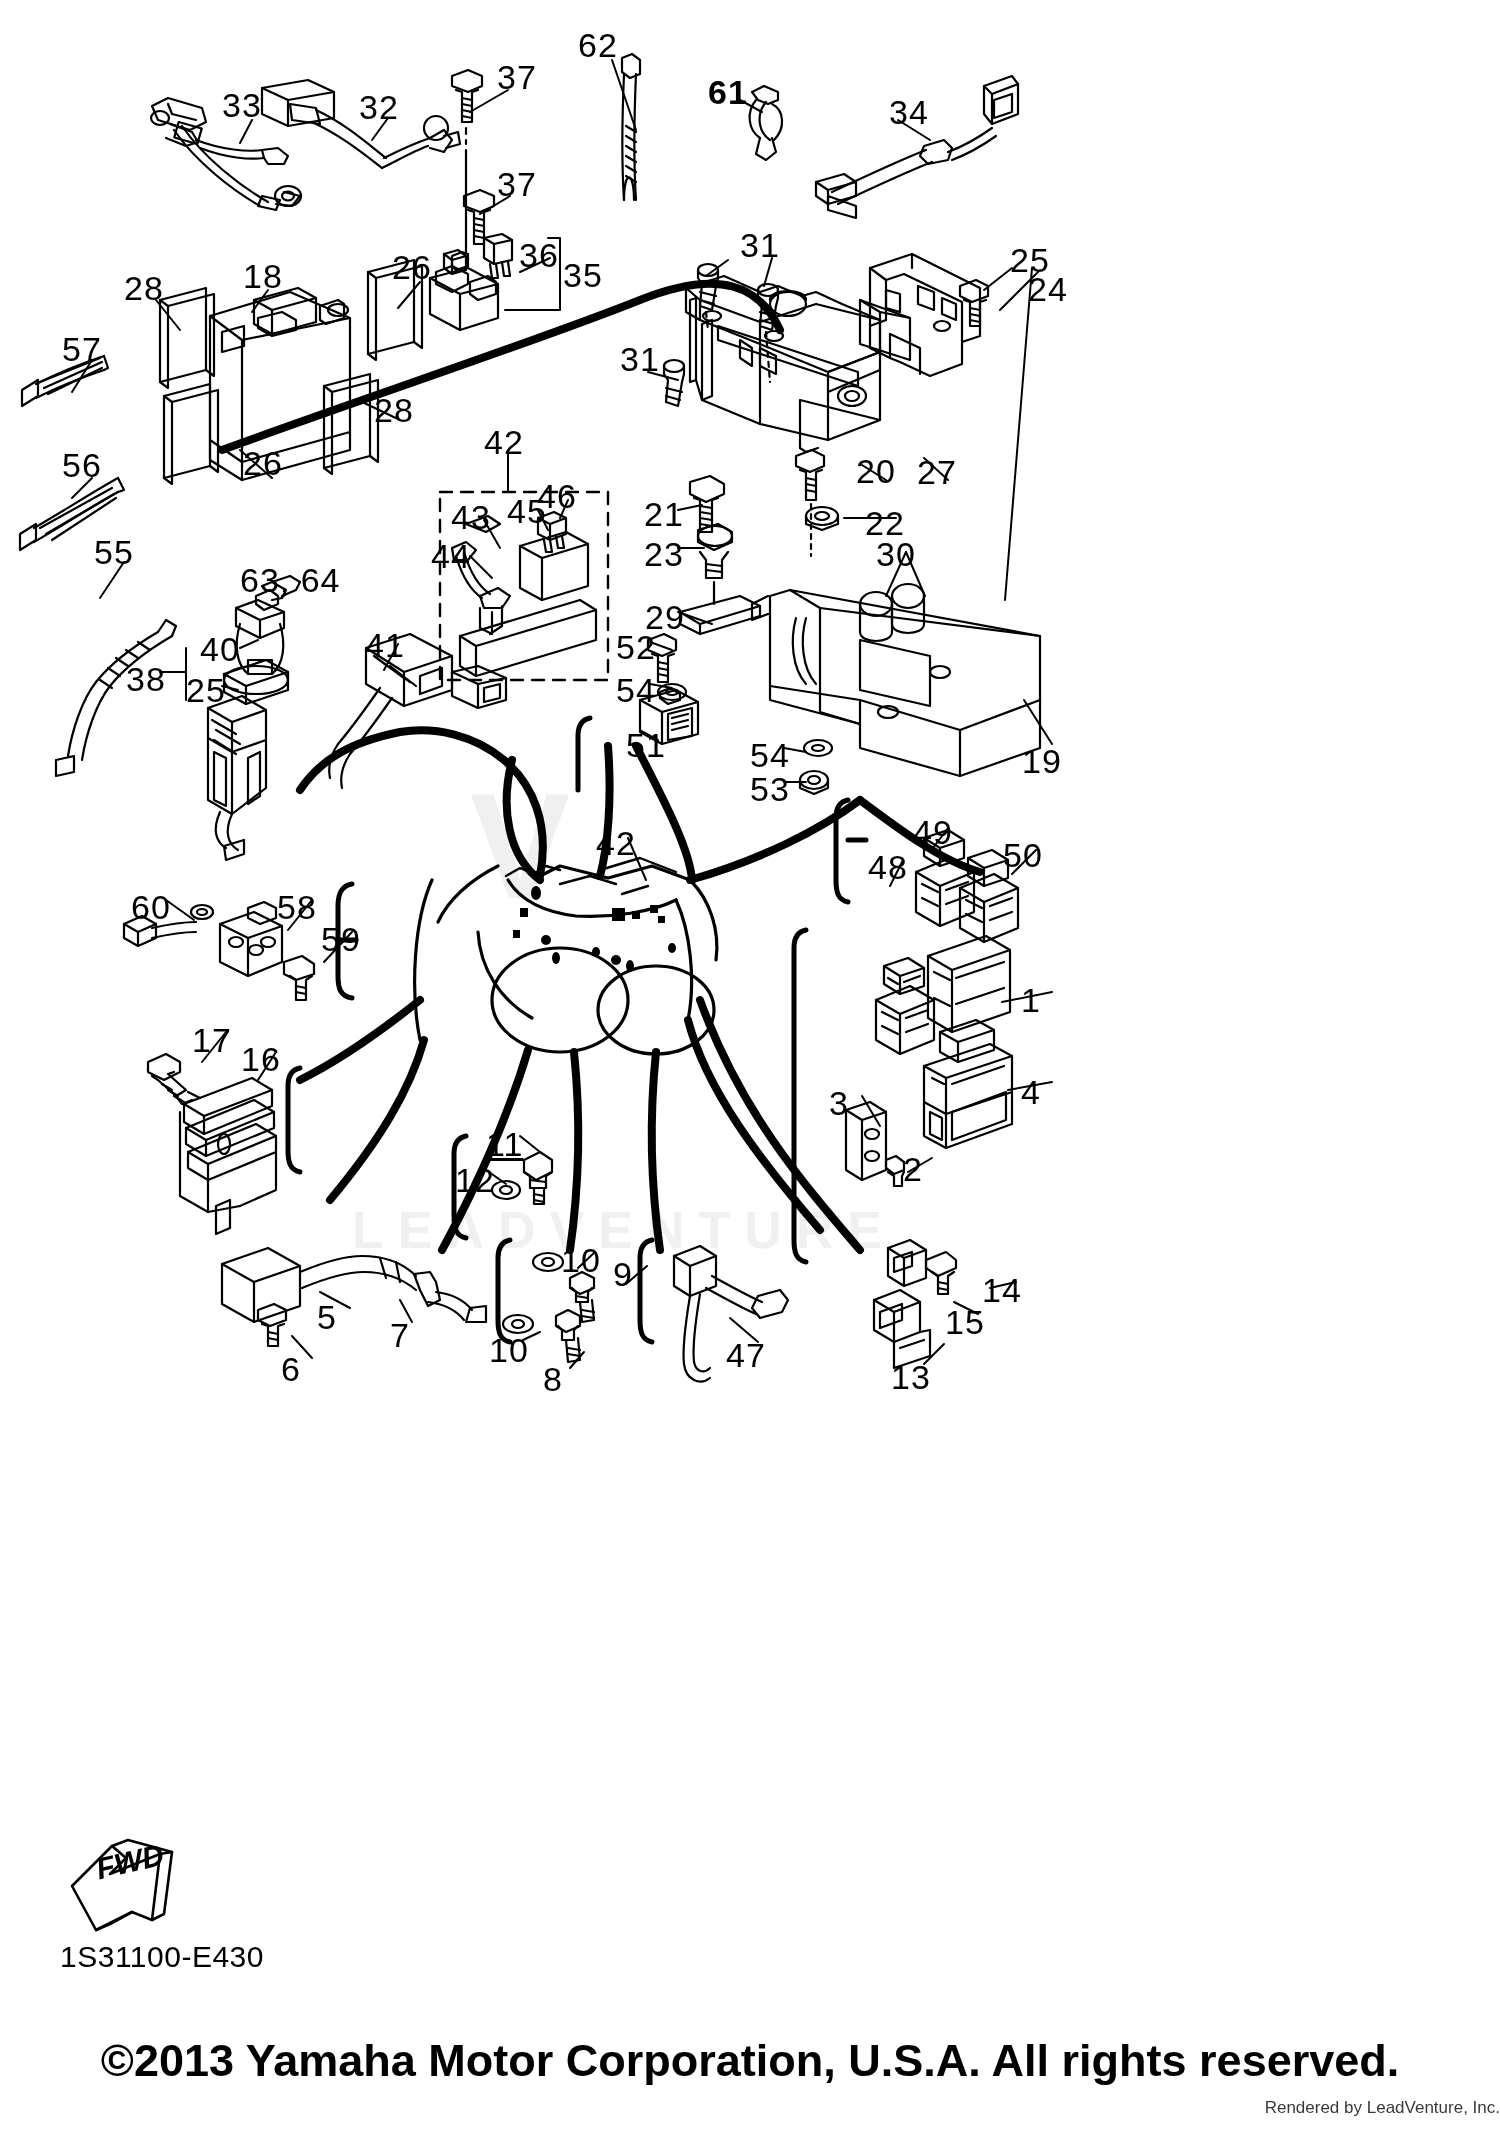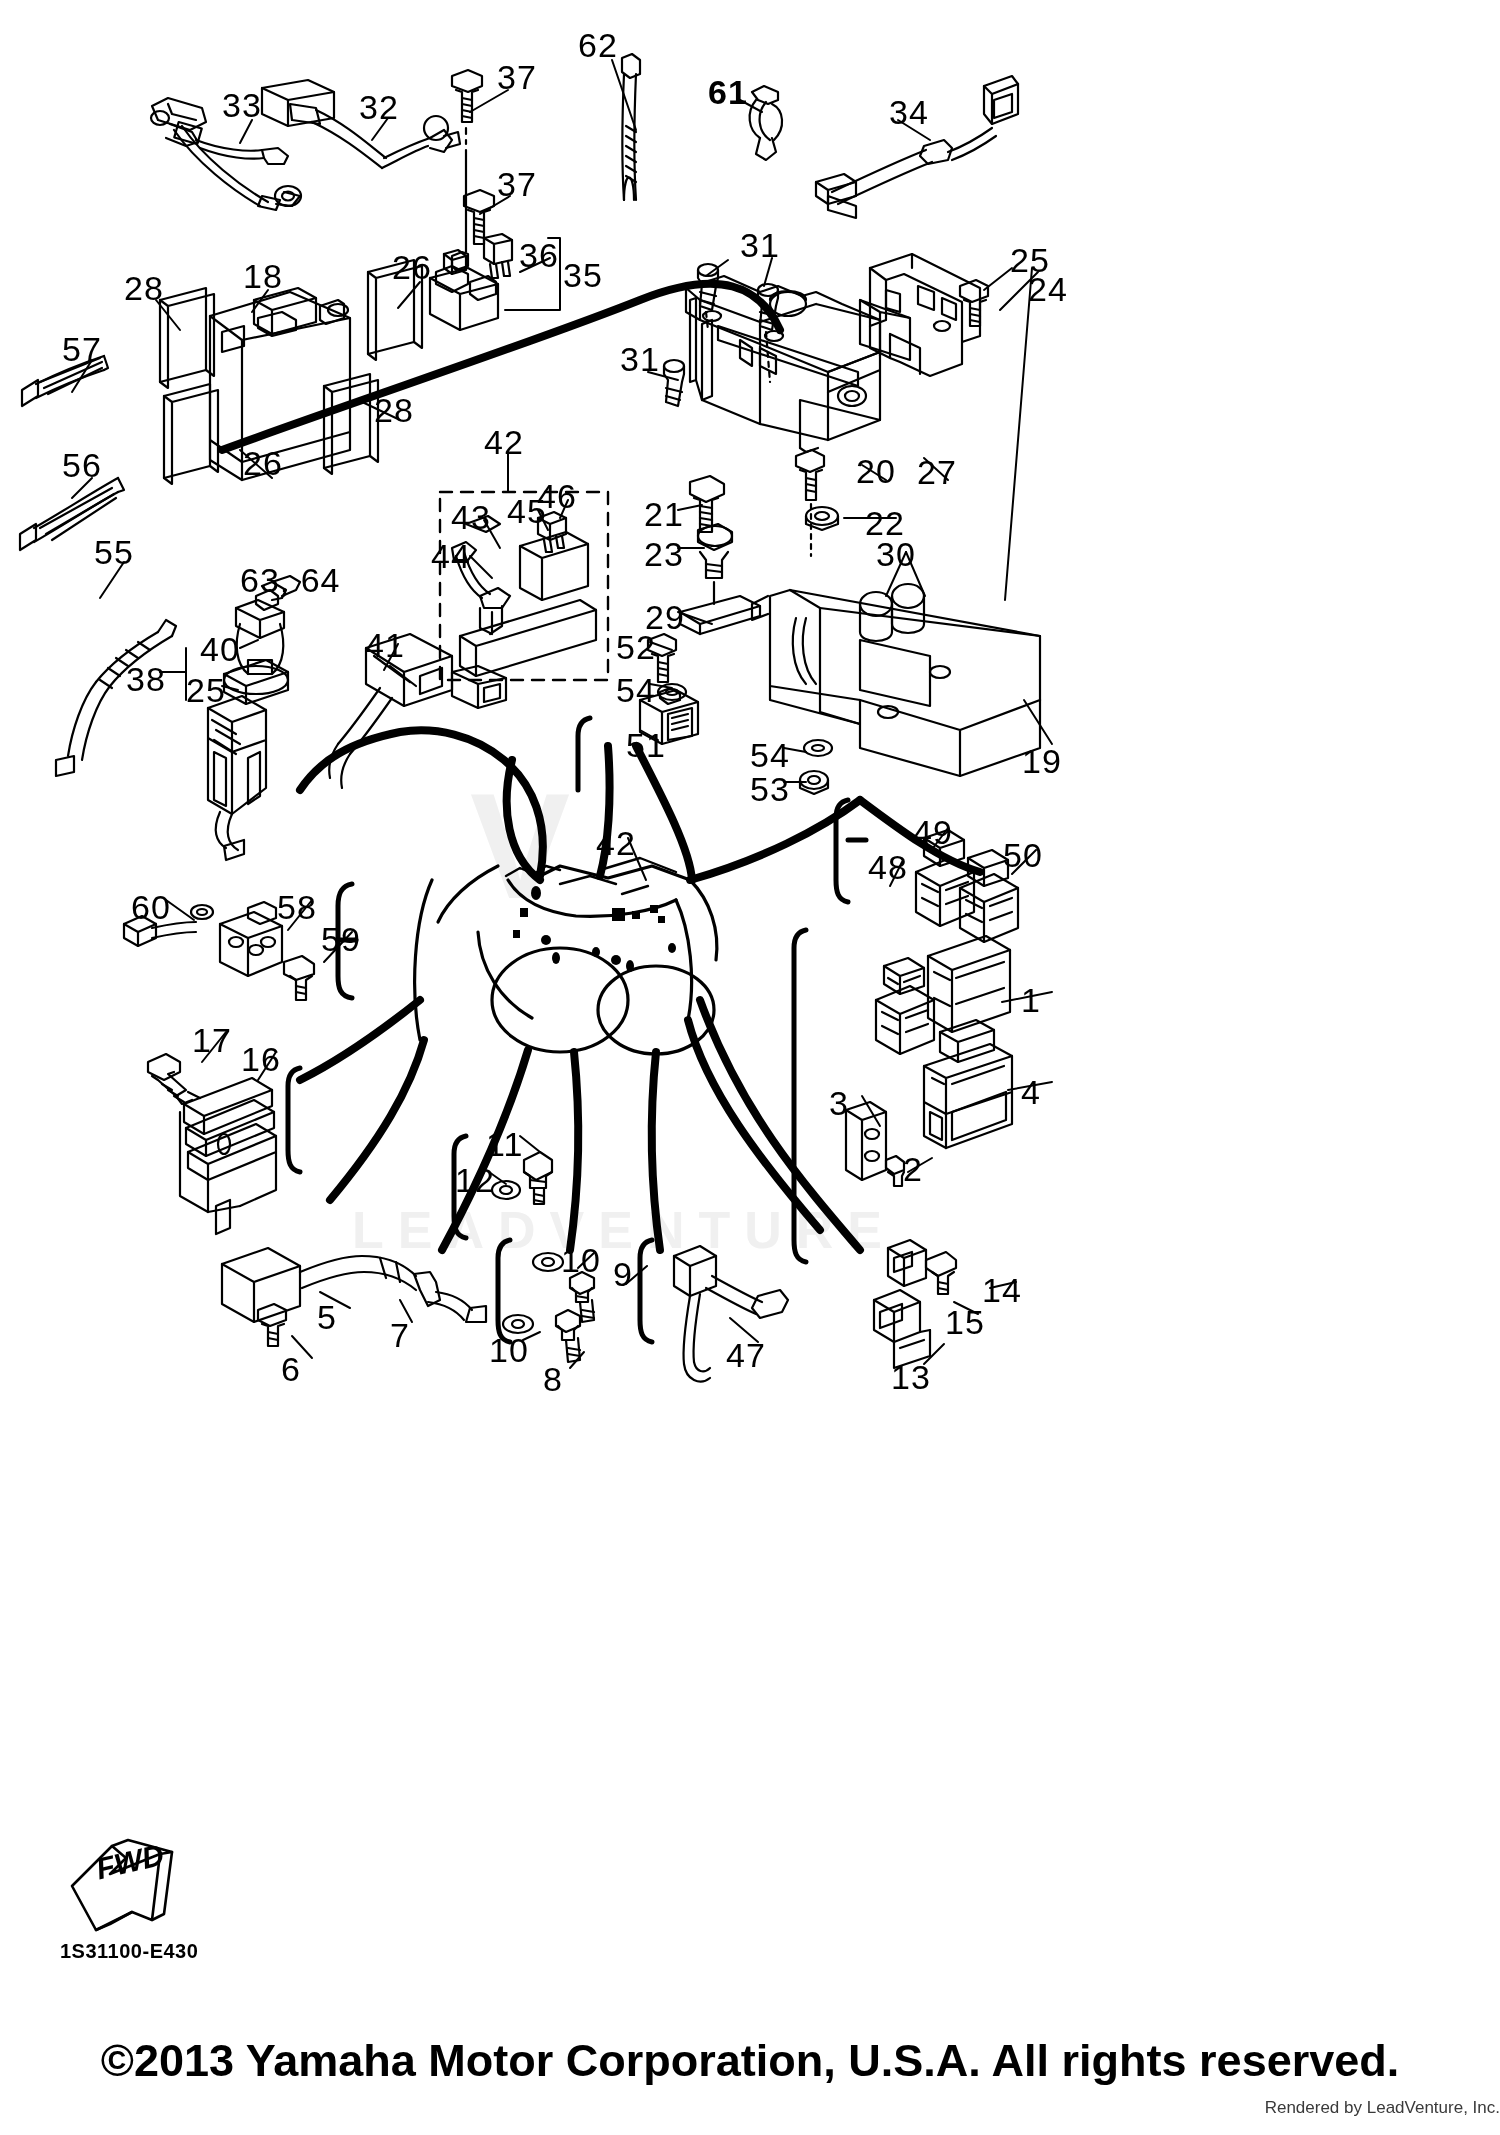--- a/index.html
+++ b/index.html
@@ -32,24 +32,23 @@
     font-weight: 400;
     line-height: 1;
     color: #000;
     white-space: nowrap;
     letter-spacing: 1px;
   }
   #diagram-code {
     position: absolute;
     left: 60px;
     top: 1940px;
-    font-size: 20px;
+    font-size: 30px;
     letter-spacing: 0.5px;
     white-space: nowrap;
-    font-weight: bold;
   }
   #copyright-line {
     position: absolute;
     left: 0;
     top: 2035px;
     width: 1500px;
     text-align: center;
     font-size: 45px;
     font-weight: 700;
     white-space: nowrap;
@@ -745,21 +744,21 @@
       <div class="callout" style="left: 596px; top: 826px;">42</div>
       <div class="callout" style="left: 131px; top: 890px;">60</div>
       <div class="callout" style="left: 277px; top: 890px;">58</div>
       <div class="callout" style="left: 321px; top: 922px;">59</div>
       <div class="callout" style="left: 1021px; top: 983px;">1</div>
       <div class="callout" style="left: 1021px; top: 1075px;">4</div>
       <div class="callout" style="left: 829px; top: 1086px;">3</div>
       <div class="callout" style="left: 903px; top: 1152px;">2</div>
       <div class="callout" style="left: 192px; top: 1023px;">17</div>
       <div class="callout" style="left: 241px; top: 1042px;">16</div>
-      <div class="callout" style="left: 486px; top: 1127px;">11</div>
+      <div class="callout" style="left: 486px; top: 1127px; text-decoration: underline;">11</div>
       <div class="callout" style="left: 455px; top: 1163px;">12</div>
       <div class="callout" style="left: 561px; top: 1243px;">10</div>
       <div class="callout" style="left: 613px; top: 1257px;">9</div>
       <div class="callout" style="left: 982px; top: 1273px;">14</div>
       <div class="callout" style="left: 945px; top: 1305px;">15</div>
       <div class="callout" style="left: 317px; top: 1300px;">5</div>
       <div class="callout" style="left: 390px; top: 1318px;">7</div>
       <div class="callout" style="left: 726px; top: 1338px;">47</div>
       <div class="callout" style="left: 489px; top: 1333px;">10</div>
       <div class="callout" style="left: 281px; top: 1352px;">6</div>

